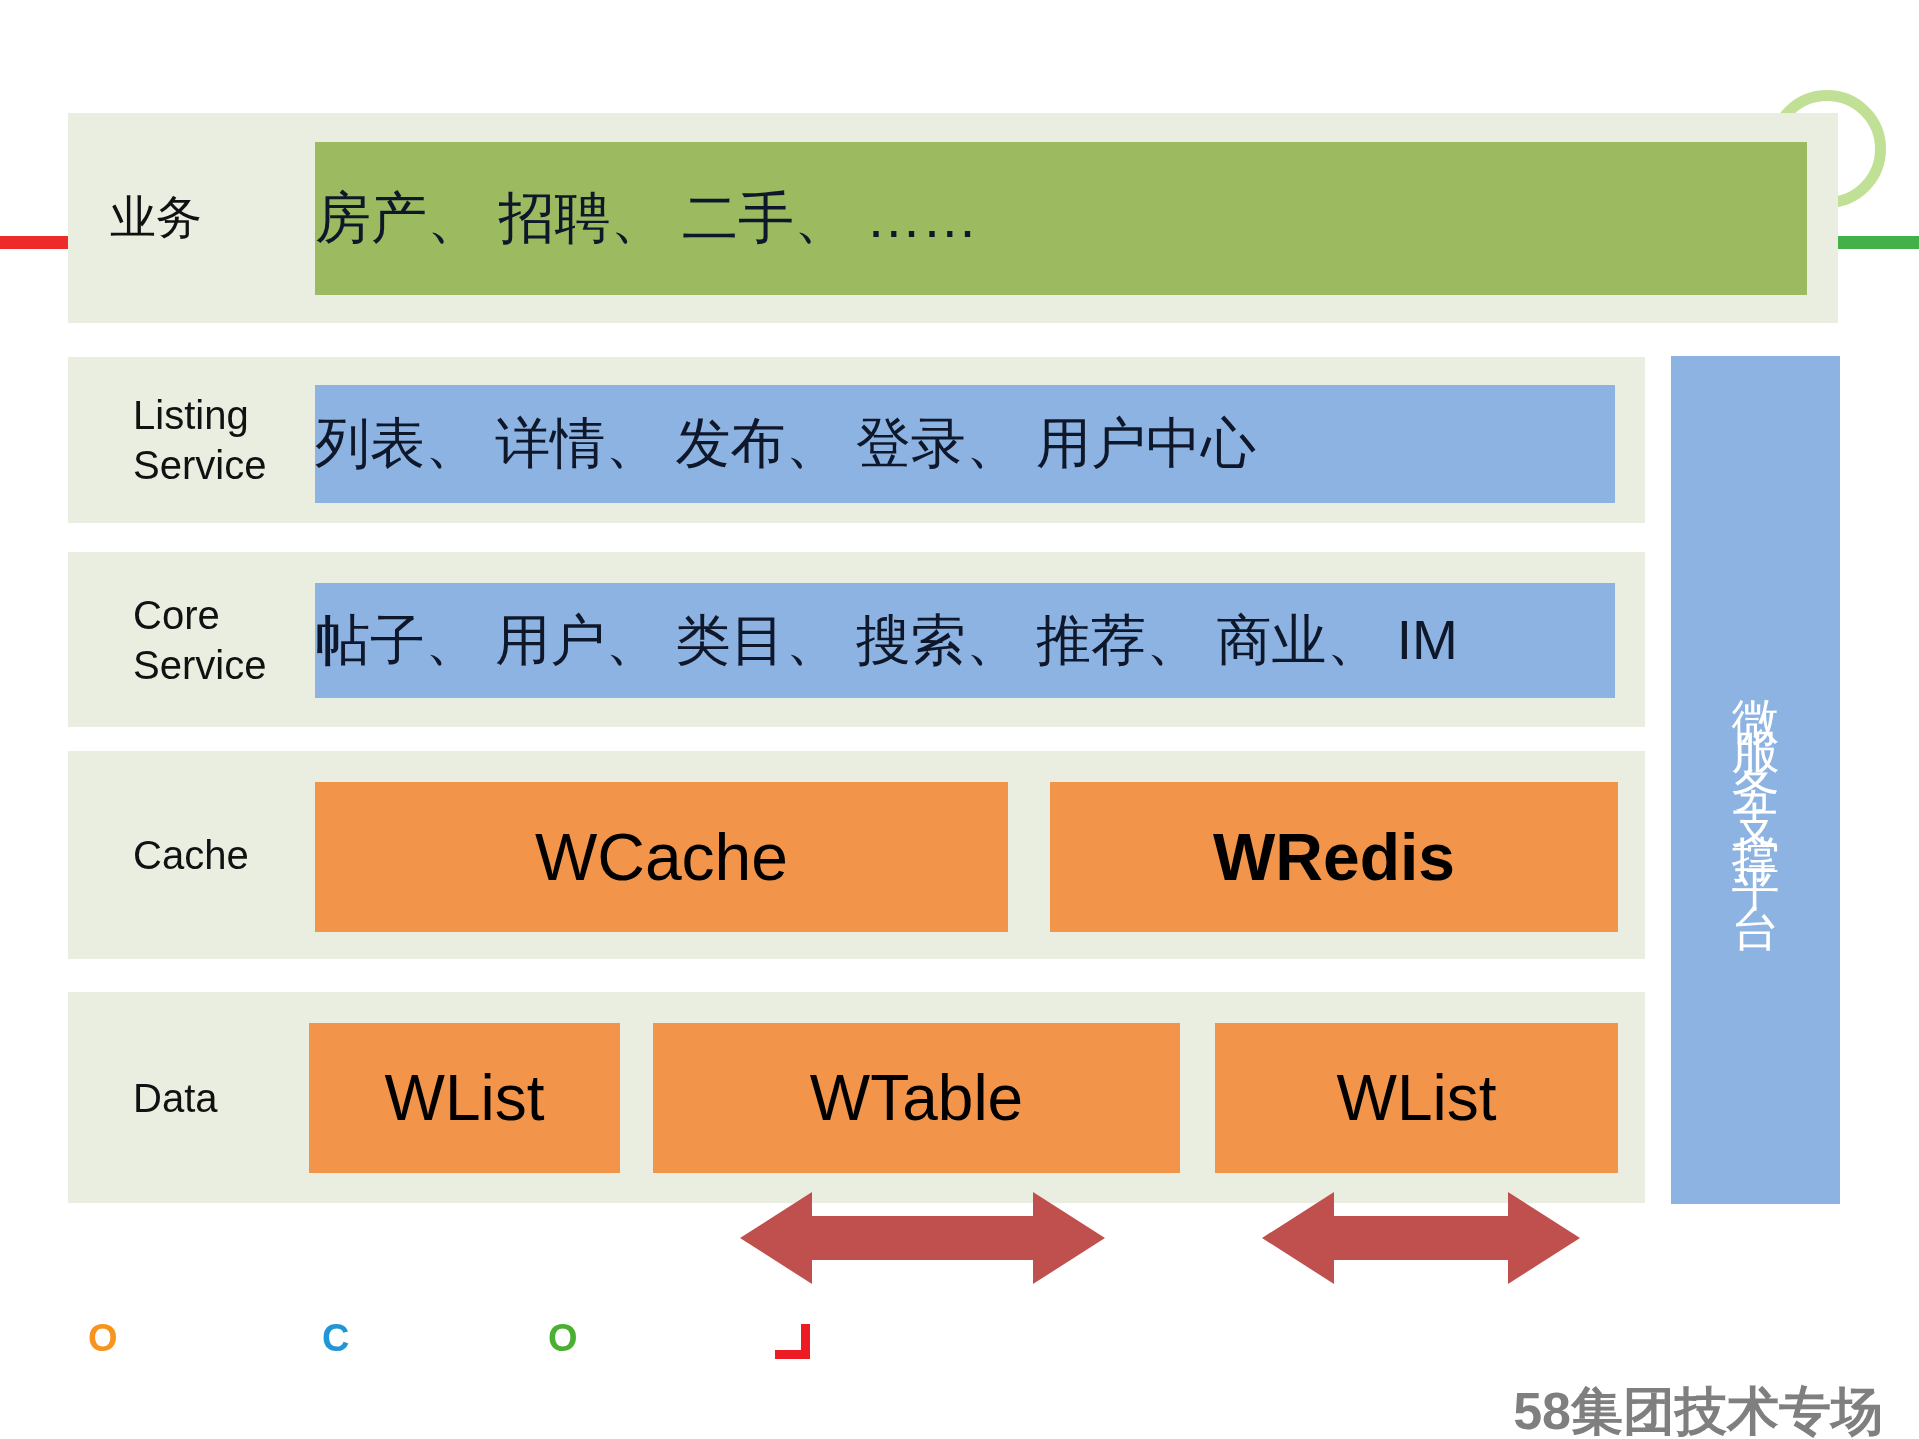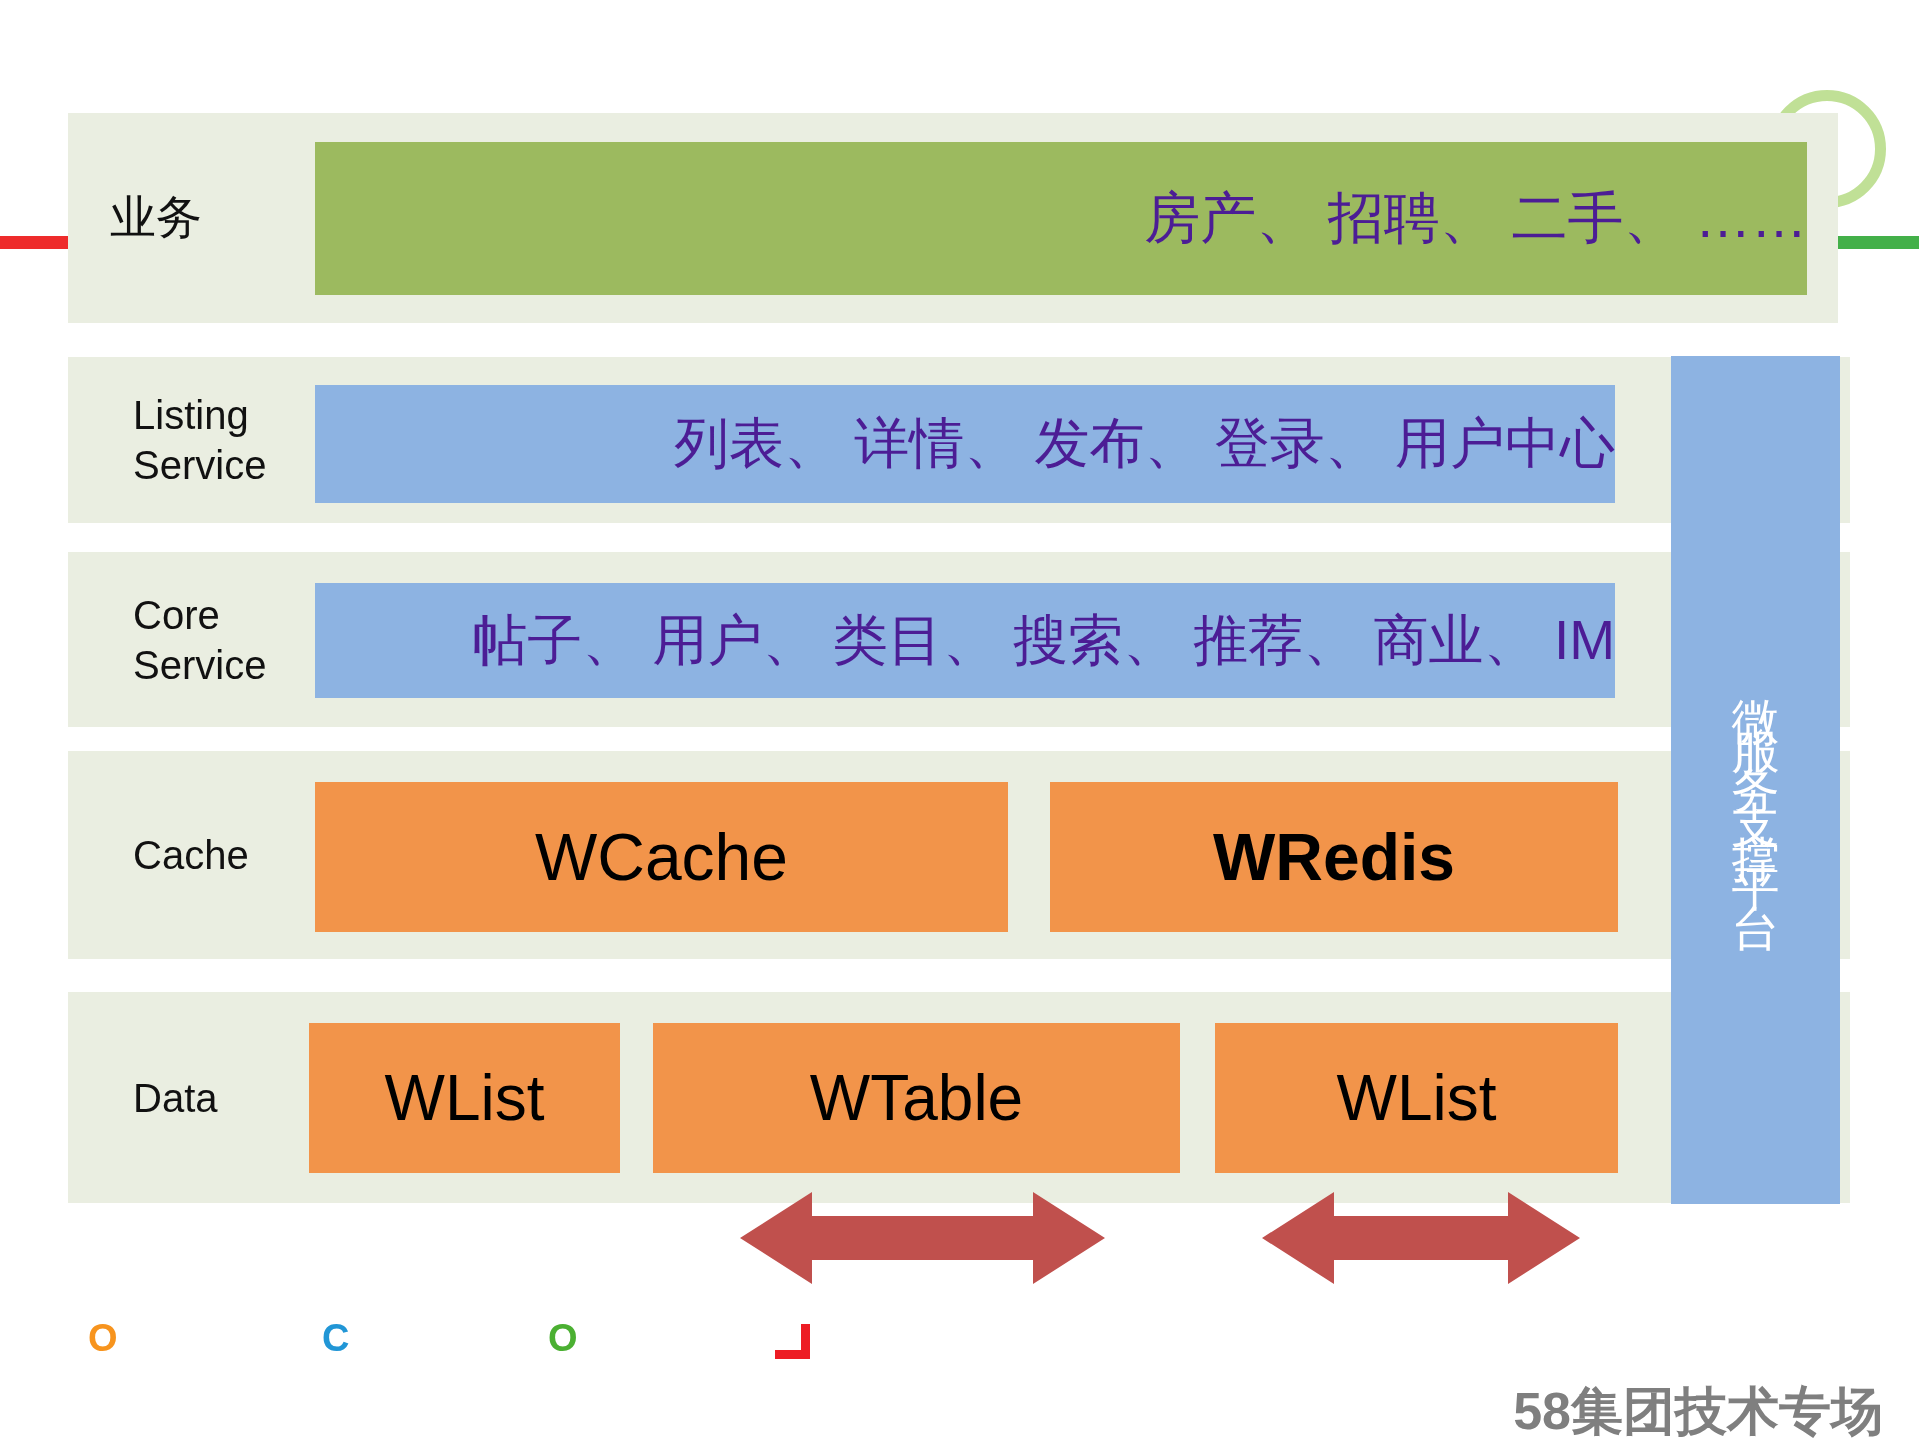--- a/index.html
+++ b/index.html
@@ -6,30 +6,30 @@
   #canvas{
     position:relative;width:1919px;height:1439px;overflow:hidden;background:#ffffff;
     font-family:"Liberation Sans","DejaVu Sans",sans-serif;
     border-radius:21px;
   }
   
   .left-line{position:absolute;left:0;top:236px;width:70px;height:13px;background:#EE2B2B;z-index:0;}
   .right-line{position:absolute;left:1838px;top:236px;width:81px;height:13px;background:#43B049;z-index:0;}
   .green-ring{position:absolute;left:1768px;top:90px;width:118px;height:118px;border:11px solid rgba(141,198,63,.55);border-radius:50%;z-index:0;box-sizing:border-box;}
   
-  .panel{position:absolute;left:68px;width:1782px;background:#EAEEE1;z-index:1;}
+  .panel{position:absolute;left:68px;width:1577px;background:#EAEEE1;z-index:1;}
   .panel.business{top:113px;height:210px;width:1770px;}
   .panel.listing{top:357px;height:166px;}
   .panel.core{top:552px;height:175px;}
   .panel.cache{top:751px;height:208px;}
   .panel.data{top:992px;height:211px;}
   .row-label{position:absolute;left:65px;top:0;height:100%;display:flex;flex-direction:column;justify-content:center;color:#111;font-size:40px;line-height:1.25;}
   .panel.business .row-label{left:42px;font-size:46px;}
   
-  .bar{position:absolute;display:flex;align-items:center;justify-content:flex-end;color:#4c1d95;}
+  .bar{position:absolute;display:flex;align-items:center;justify-content:flex-start;color:#0f172a;}
   .bar.green{left:247px;top:29px;width:1492px;height:153px;background:#9CBA5F;font-size:56px;}
   .bar.blue{left:247px;width:1300px;background:#8DB3E2;font-size:55px;}
   .panel.listing .bar.blue{top:28px;height:118px;}
   .panel.core .bar.blue{top:31px;height:115px;}
   .box{position:absolute;top:31px;height:150px;background:#F2944A;color:#000000;display:flex;align-items:center;justify-content:center;font-size:64px;}
   .box.wcache{left:247px;width:693px;font-size:66px;}
   .box.wredis{left:982px;width:568px;font-size:66px;font-weight:bold;}
   .box.mysql{left:241px;width:311px;}
   .box.wtable{left:585px;width:527px;}
   .box.wlist{left:1147px;width:403px;}

